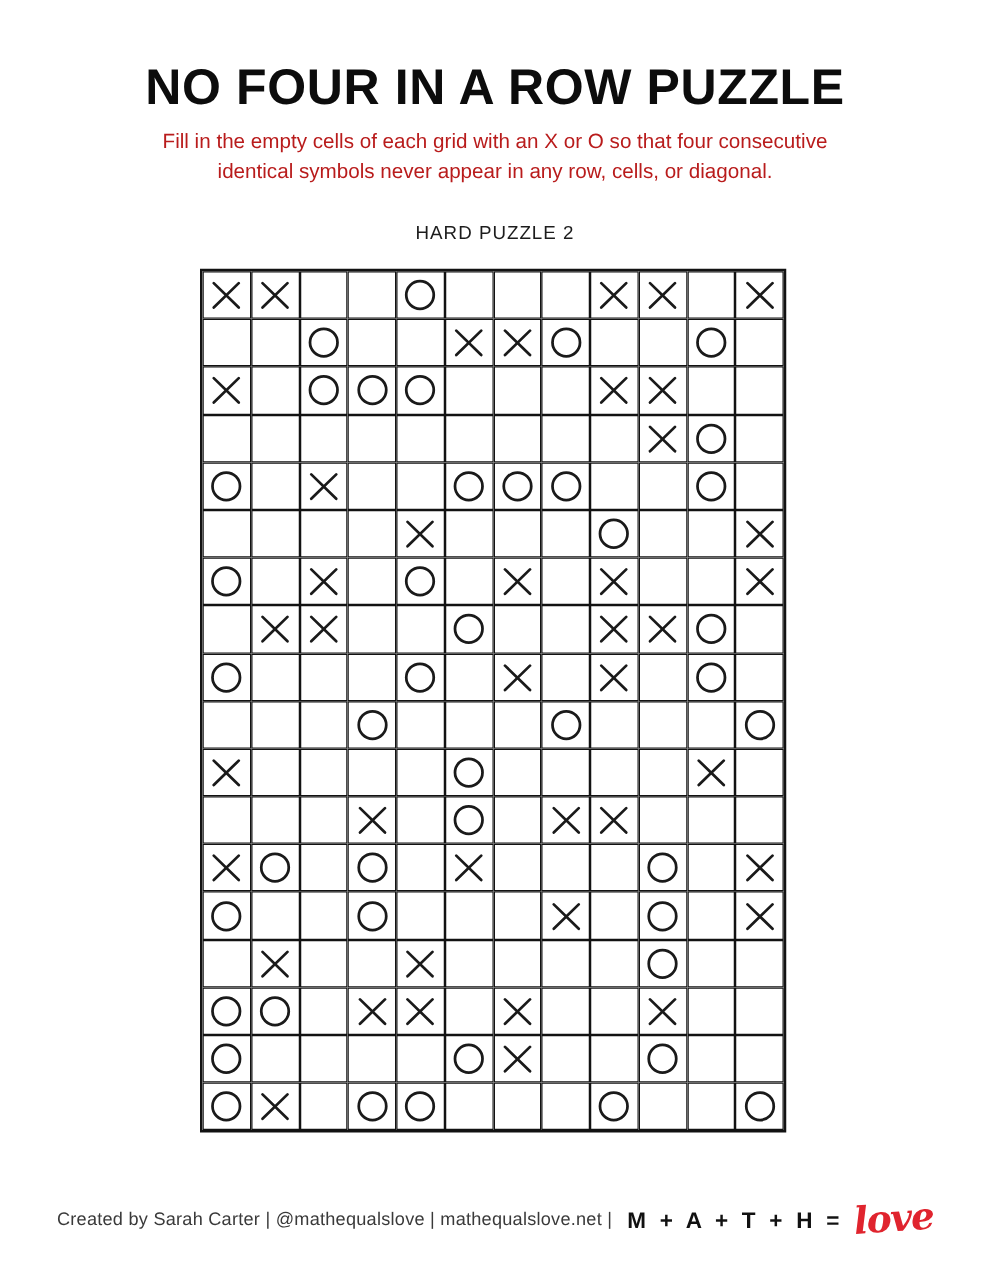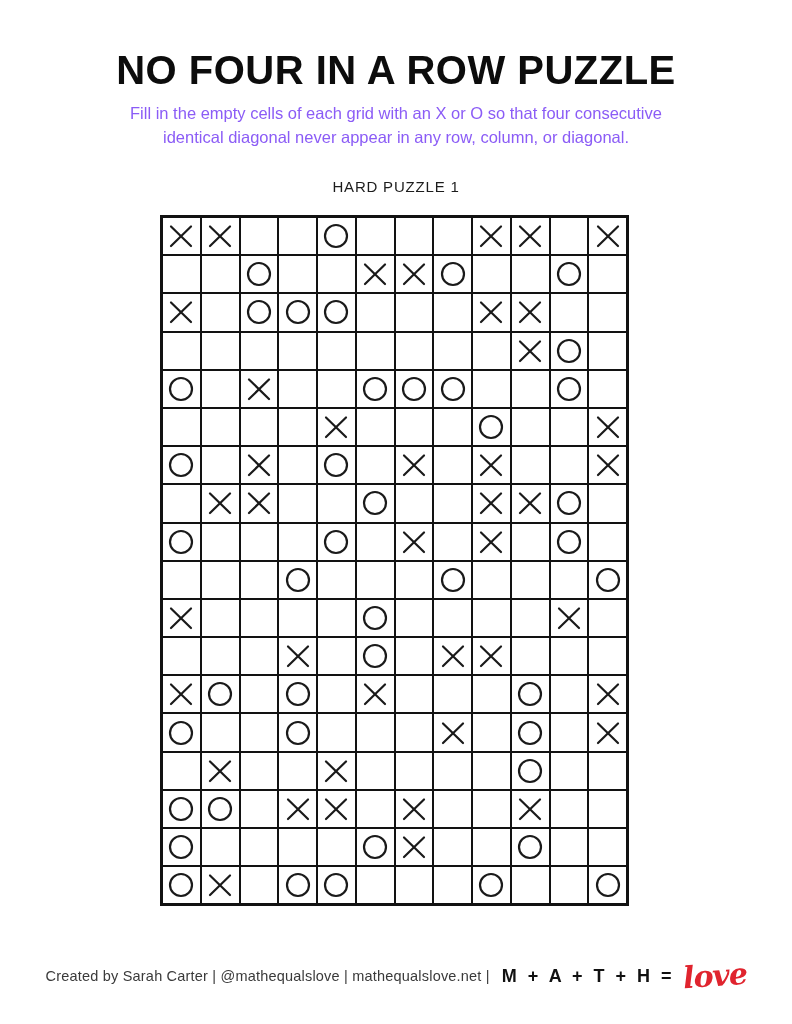--- a/index.html
+++ b/index.html
@@ -20,21 +20,21 @@
     font-weight: 800;
     letter-spacing: 0.5px;
     color: #0c0c0c;
   }
   .instructions {
     position: absolute;
     top: 102px; left: 0; right: 0;
     text-align: center;
     font-size: 16.5px;
     line-height: 1.45;
-    color: #8b5cf6;
+    color: #b91c1c;
   }
   .puzzle-label {
     position: absolute;
     top: 178px; left: 0; right: 0;
     text-align: center;
     font-size: 15px;
     letter-spacing: 0.8px;
     color: #1c1c1c;
   }
   .grid {
@@ -90,24 +90,24 @@
     letter-spacing: -1px;
   }
 </style>
 </head>
 <body>
 
 <h1 class="title">NO FOUR IN A ROW PUZZLE</h1>
 
 <div class="instructions">
   <div>Fill in the empty cells of each grid with an X or O so that four consecutive</div>
-  <div>identical diagonal never appear in any row, column, or diagonal.</div>
+  <div>identical symbols never appear in any row, cells, or diagonal.</div>
 </div>
 
-<div class="puzzle-label">HARD PUZZLE 1</div>
+<div class="puzzle-label">HARD PUZZLE 2</div>
 
 <div class="grid">
     <div class="cell">
       <svg width="26" height="26" viewBox="0 0 26 26">
         <line x1="3" y1="3.5" x2="23" y2="23" stroke="#1a1a1a" stroke-width="2.2" stroke-linecap="round"></line>
         <line x1="23" y1="3.5" x2="3" y2="23" stroke="#1a1a1a" stroke-width="2.2" stroke-linecap="round"></line>
       </svg>
     </div>
     <div class="cell">
       <svg width="26" height="26" viewBox="0 0 26 26">

